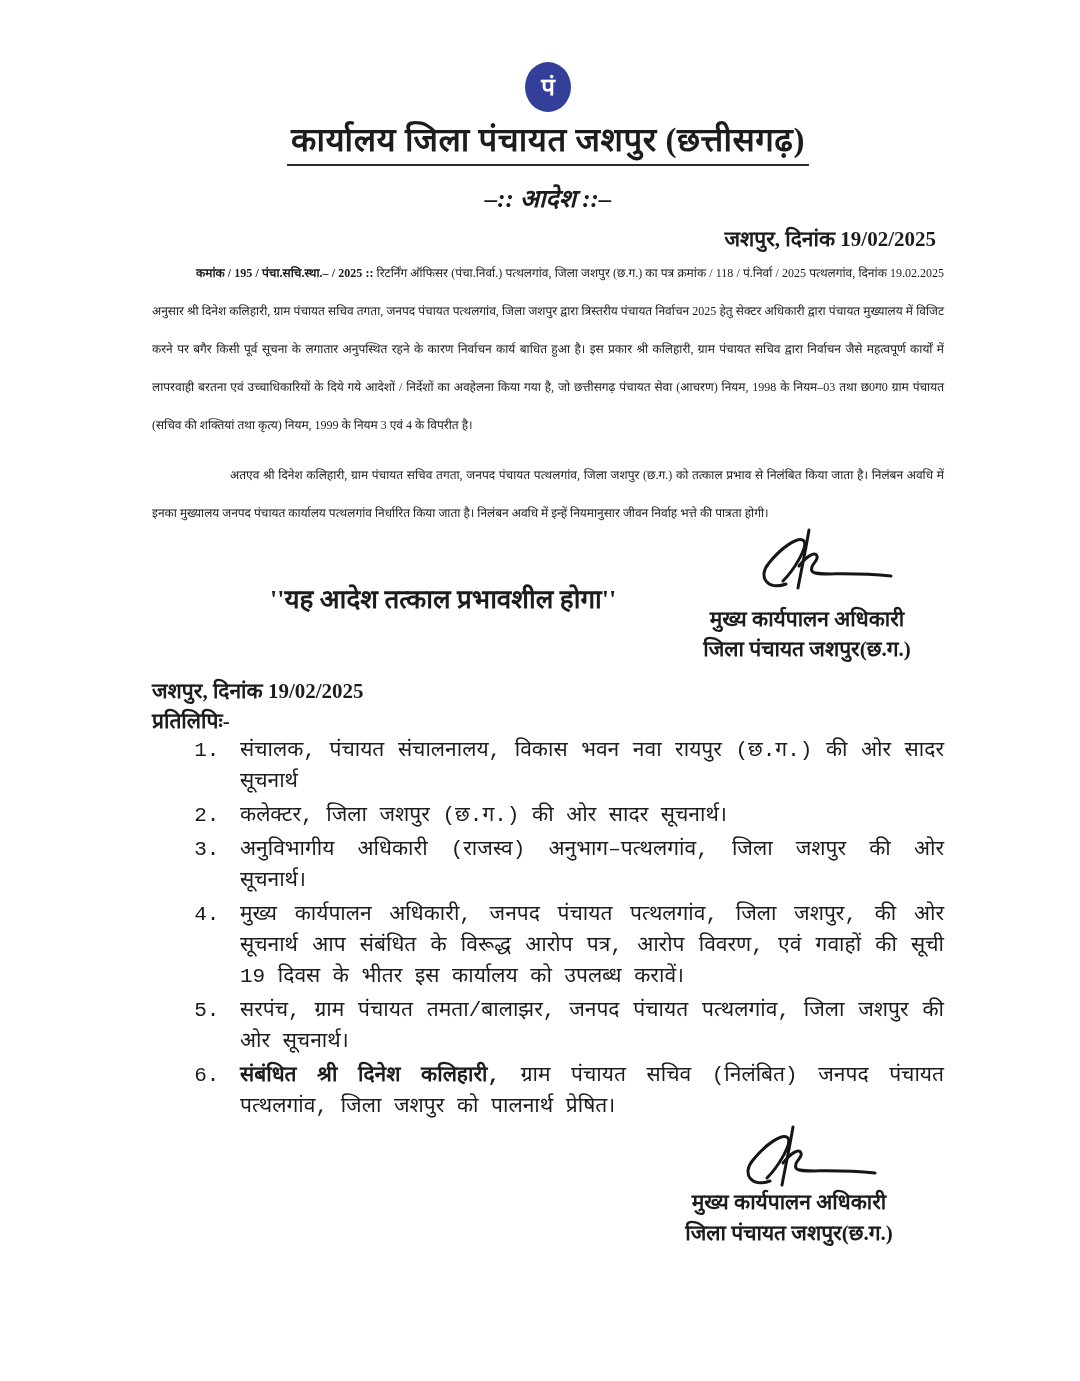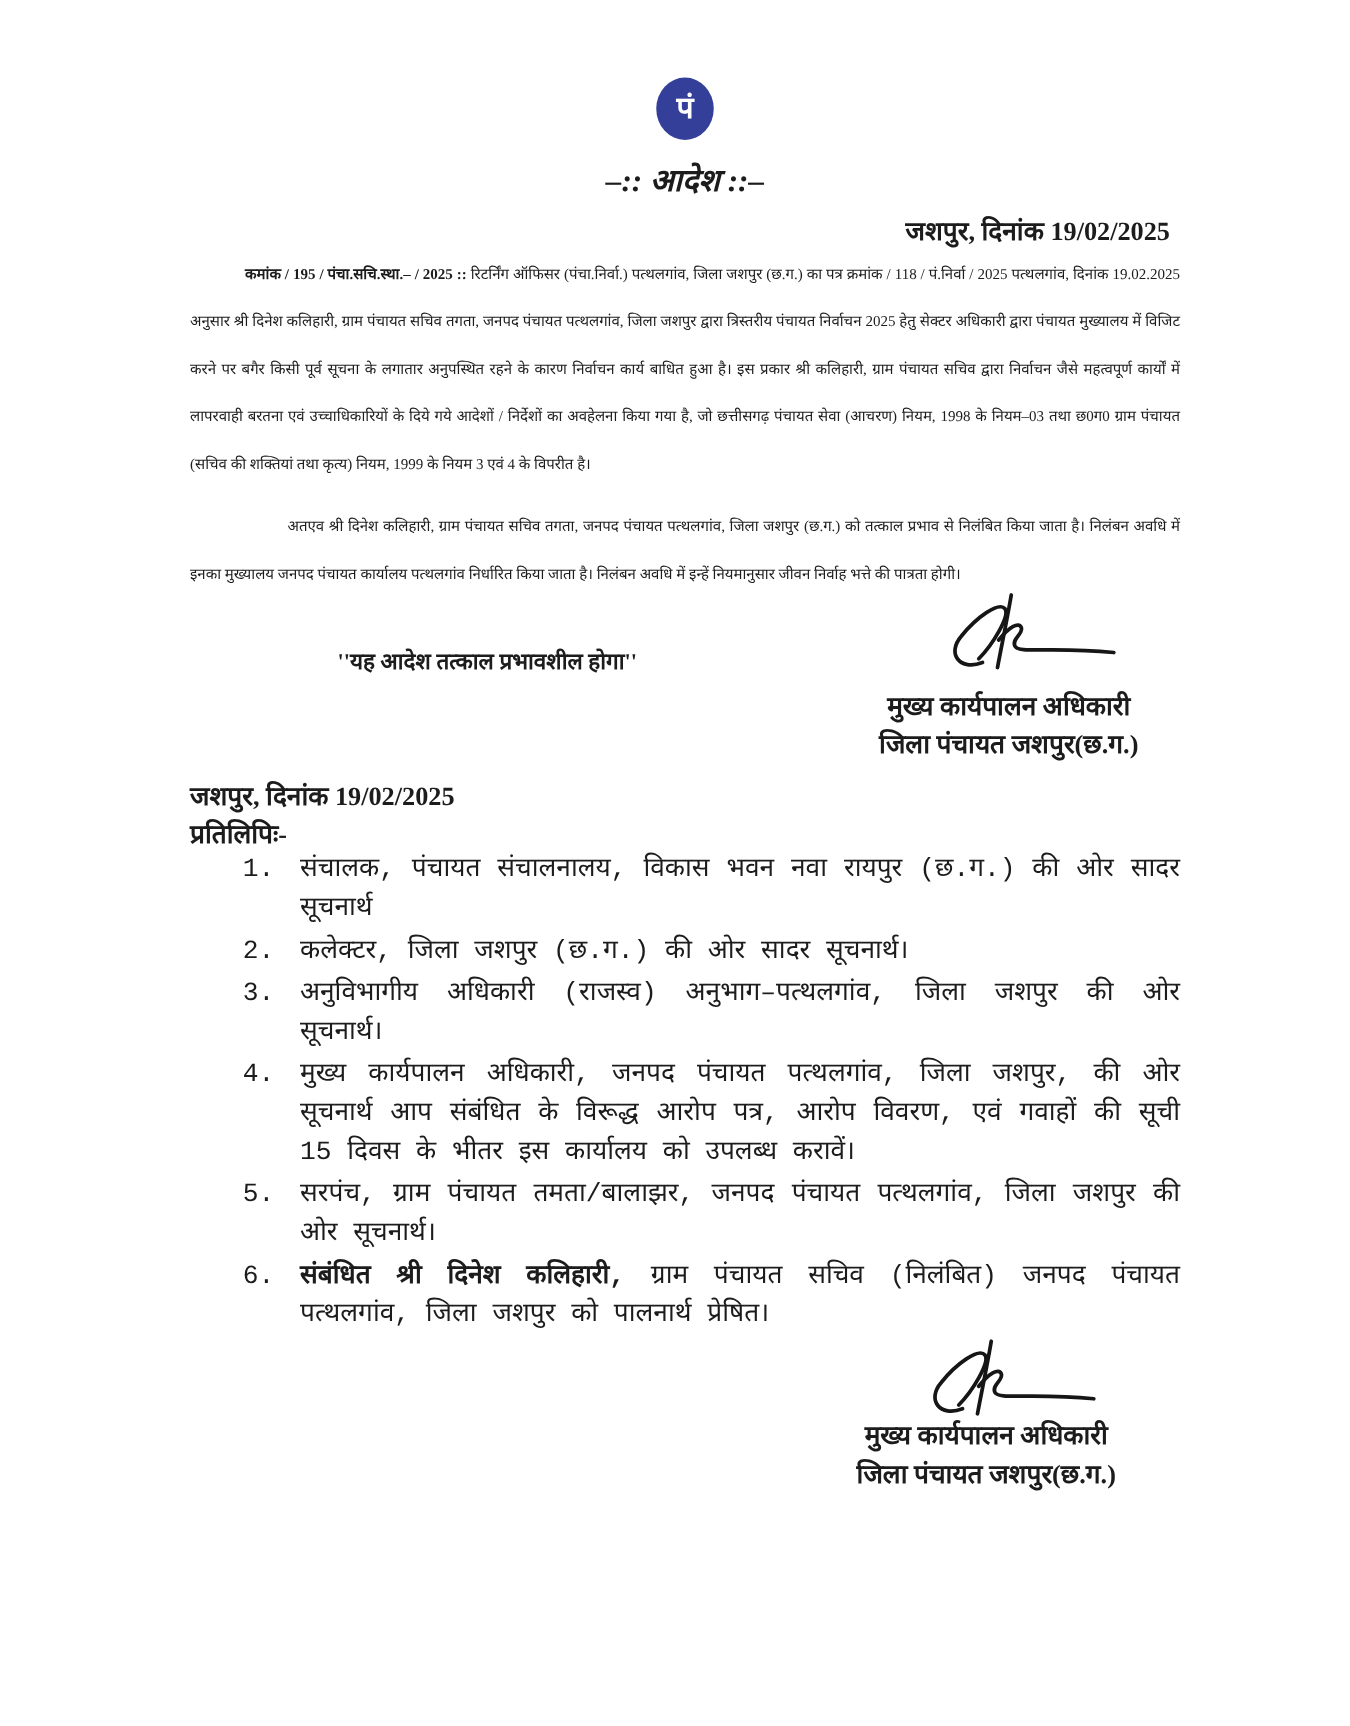--- a/index.html
+++ b/index.html
@@ -37,22 +37,22 @@
   }
   .para{
     font-size:12px;line-height:38px;text-align:justify;margin:0;
   }
   .para1{margin-top:2px;text-indent:44px;}
   .para2{margin-top:12px;text-indent:78px;}
   .ref-lead{font-weight:bold;}
 
   .sig-area{position:relative;height:138px;}
   .quote{
-    position:absolute;left:118px;top:38px;
-    font-size:18px;font-weight:bold;
+    position:absolute;left:118px;top:48px;
+    font-size:26px;font-weight:bold;
   }
   .sig-svg1{position:absolute;right:46px;top:-8px;}
   .sig-svg2{position:absolute;right:62px;top:-4px;}
   .sig-text{
     position:absolute;right:4px;top:72px;width:266px;
     text-align:center;font-size:21px;font-weight:bold;line-height:30px;
   }
   .endorse-row{
     display:flex;justify-content:space-between;align-items:baseline;
     font-size:21px;font-weight:bold;margin-top:6px;padding-right:10px;
@@ -73,20 +73,23 @@
 </head>
 <body>
 
 <div class="page">
   <div class="content">
 
     <div class="logo" style="background:#333f99;color:#ffffff;">
       <span>पं</span>
     </div>
 
+    <div class="title-wrap">
+      <div class="office-title">कार्यालय जिला पंचायत जशपुर (छत्तीसगढ़)</div>
+    </div>
 
     <div class="order-heading">–:: आदेश ::–</div>
 
     <div class="place-date-top">जशपुर, दिनांक 19/02/2025</div>
 
     <p class="para para1"><span class="ref-lead">कमांक / 195 / पंचा.सचि.स्था.– / 2025 ::</span>
       <span>रिटर्निंग ऑफिसर (पंचा.निर्वा.) पत्थलगांव, जिला जशपुर (छ.ग.) का पत्र क्रमांक / 118 / पं.निर्वा / 2025 पत्थलगांव, दिनांक 19.02.2025 अनुसार श्री दिनेश कलिहारी, ग्राम पंचायत सचिव तगता, जनपद पंचायत पत्थलगांव, जिला जशपुर द्वारा त्रिस्तरीय पंचायत निर्वाचन 2025 हेतु सेक्टर अधिकारी द्वारा पंचायत मुख्यालय में विजिट करने पर बगैर किसी पूर्व सूचना के लगातार अनुपस्थित रहने के कारण निर्वाचन कार्य बाधित हुआ है। इस प्रकार श्री कलिहारी, ग्राम पंचायत सचिव द्वारा निर्वाचन जैसे महत्वपूर्ण कार्यों में लापरवाही बरतना एवं उच्चाधिकारियों के दिये गये आदेशों / निर्देशों का अवहेलना किया गया है, जो छत्तीसगढ़ पंचायत सेवा (आचरण) नियम, 1998 के नियम–03 तथा छ0ग0 ग्राम पंचायत (सचिव की शक्तियां तथा कृत्य) नियम, 1999 के नियम 3 एवं 4 के विपरीत है।</span></p>
 
     <p class="para para2">अतएव श्री दिनेश कलिहारी, ग्राम पंचायत सचिव तगता, जनपद पंचायत पत्थलगांव, जिला जशपुर (छ.ग.) को तत्काल प्रभाव से निलंबित किया जाता है। निलंबन अवधि में इनका मुख्यालय जनपद पंचायत कार्यालय पत्थलगांव निर्धारित किया जाता है। निलंबन अवधि में इन्हें नियमानुसार जीवन निर्वाह भत्ते की पात्रता होगी।</p>
 
@@ -106,21 +109,21 @@
     <div class="endorse-row">
       <div>जशपुर, दिनांक 19/02/2025</div>
     </div>
 
     <div class="copy-label">प्रतिलिपिः-</div>
 
     <ol class="copies">
       <li>संचालक, पंचायत संचालनालय, विकास भवन नवा रायपुर (छ.ग.) की ओर सादर सूचनार्थ</li>
       <li>कलेक्टर, जिला जशपुर (छ.ग.) की ओर सादर सूचनार्थ।</li>
       <li>अनुविभागीय अधिकारी (राजस्व) अनुभाग–पत्थलगांव, जिला जशपुर की ओर सूचनार्थ।</li>
-      <li>मुख्य कार्यपालन अधिकारी, जनपद पंचायत पत्थलगांव, जिला जशपुर, की ओर सूचनार्थ आप संबंधित के विरूद्ध आरोप पत्र, आरोप विवरण, एवं गवाहों की सूची 15 दिवस के भीतर इस कार्यालय को उपलब्ध करावें।</li>
+      <li>मुख्य कार्यपालन अधिकारी, जनपद पंचायत पत्थलगांव, जिला जशपुर, की ओर सूचनार्थ आप संबंधित के विरूद्ध आरोप पत्र, आरोप विवरण, एवं गवाहों की सूची 19 दिवस के भीतर इस कार्यालय को उपलब्ध करावें।</li>
       <li>सरपंच, ग्राम पंचायत तमता/बालाझर, जनपद पंचायत पत्थलगांव, जिला जशपुर की ओर सूचनार्थ।</li>
       <li><span class="bold">संबंधित श्री दिनेश कलिहारी,</span>
         <span>ग्राम पंचायत सचिव (निलंबित) जनपद पंचायत पत्थलगांव, जिला जशपुर को पालनार्थ प्रेषित।</span></li>
     </ol>
 
     <div class="sig-area2">
       <svg class="sig sig-svg2" width="150" height="70" viewBox="0 0 150 70">
         <path d="M38 60 C 20 67, 9 53, 21 39 C 33 24, 51 11, 56 17 C 60 23, 46 46, 35 57"></path>
         <path d="M61 6 C 58 24, 53 48, 50 64"></path>
         <path d="M51 42 C 59 32, 67 27, 69 32 C 71 37, 61 41, 64 47 C 67 53, 94 47, 143 52"></path>

